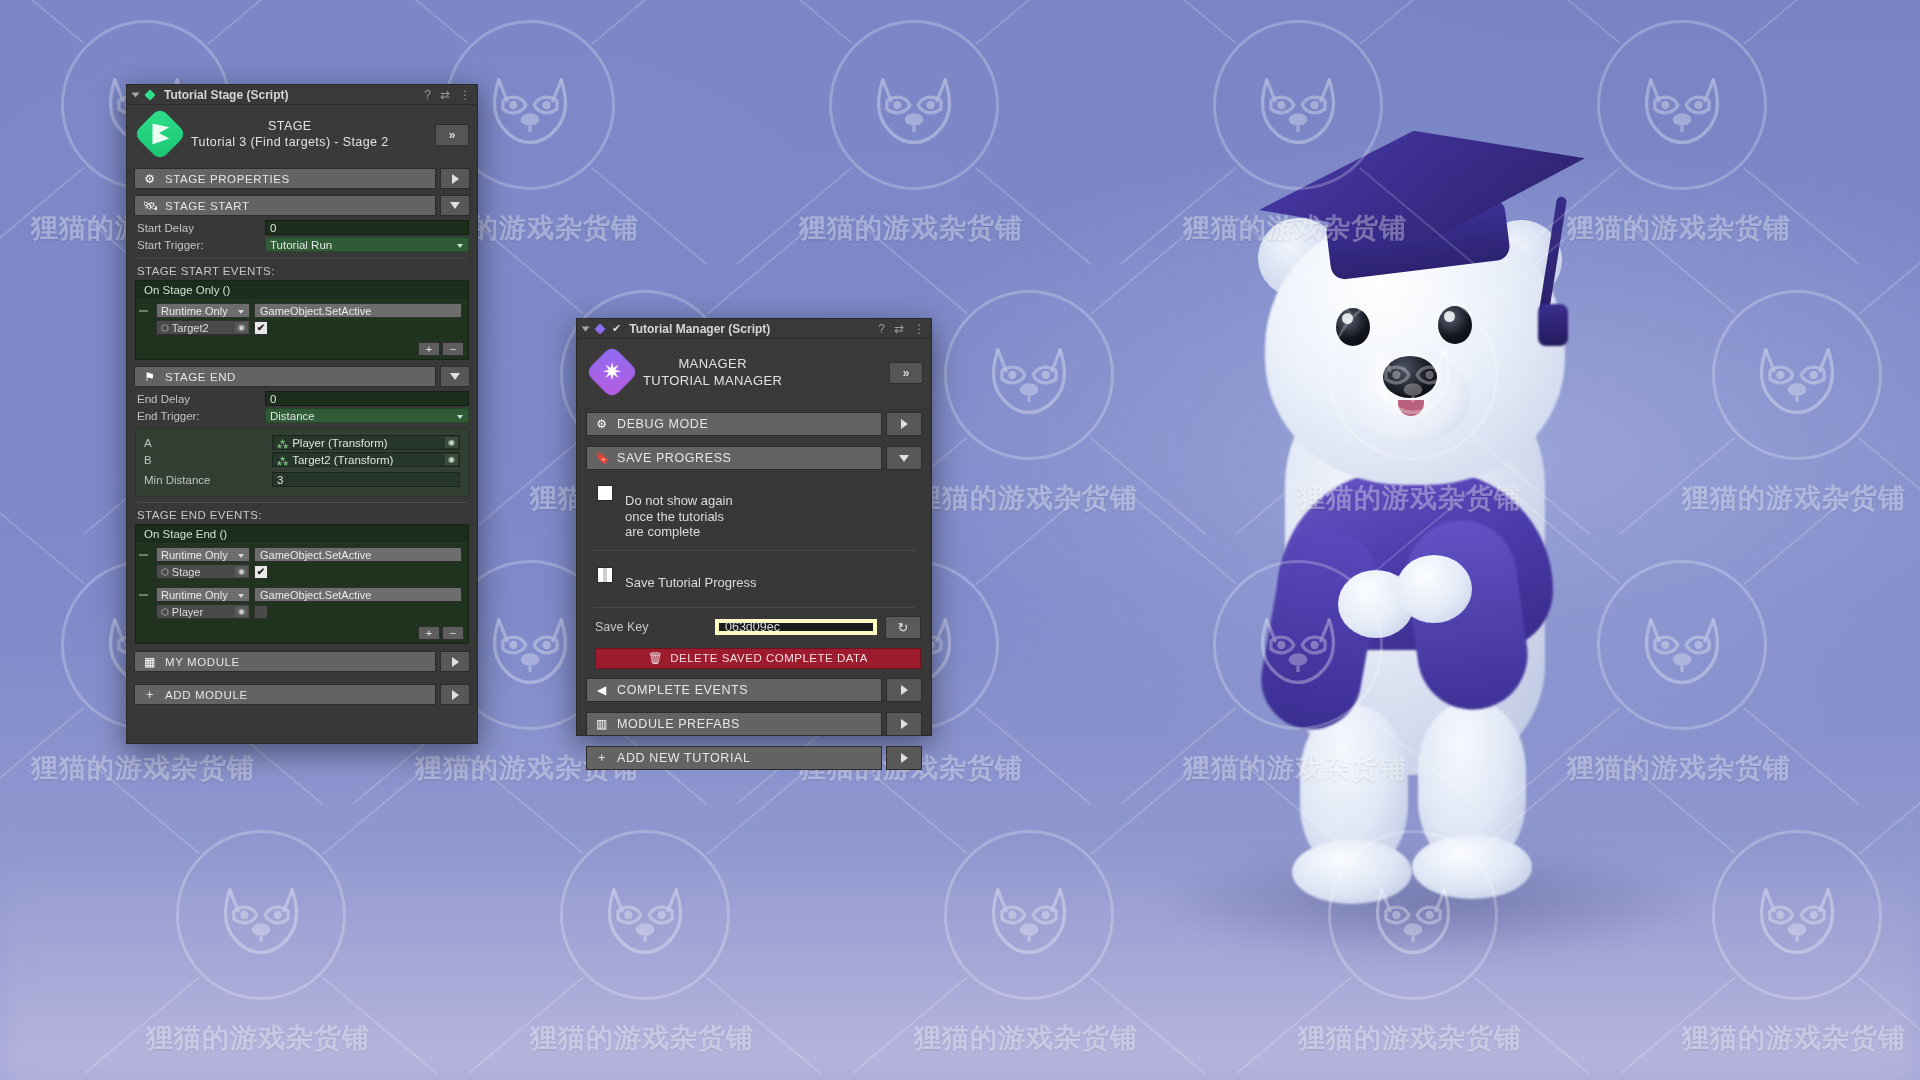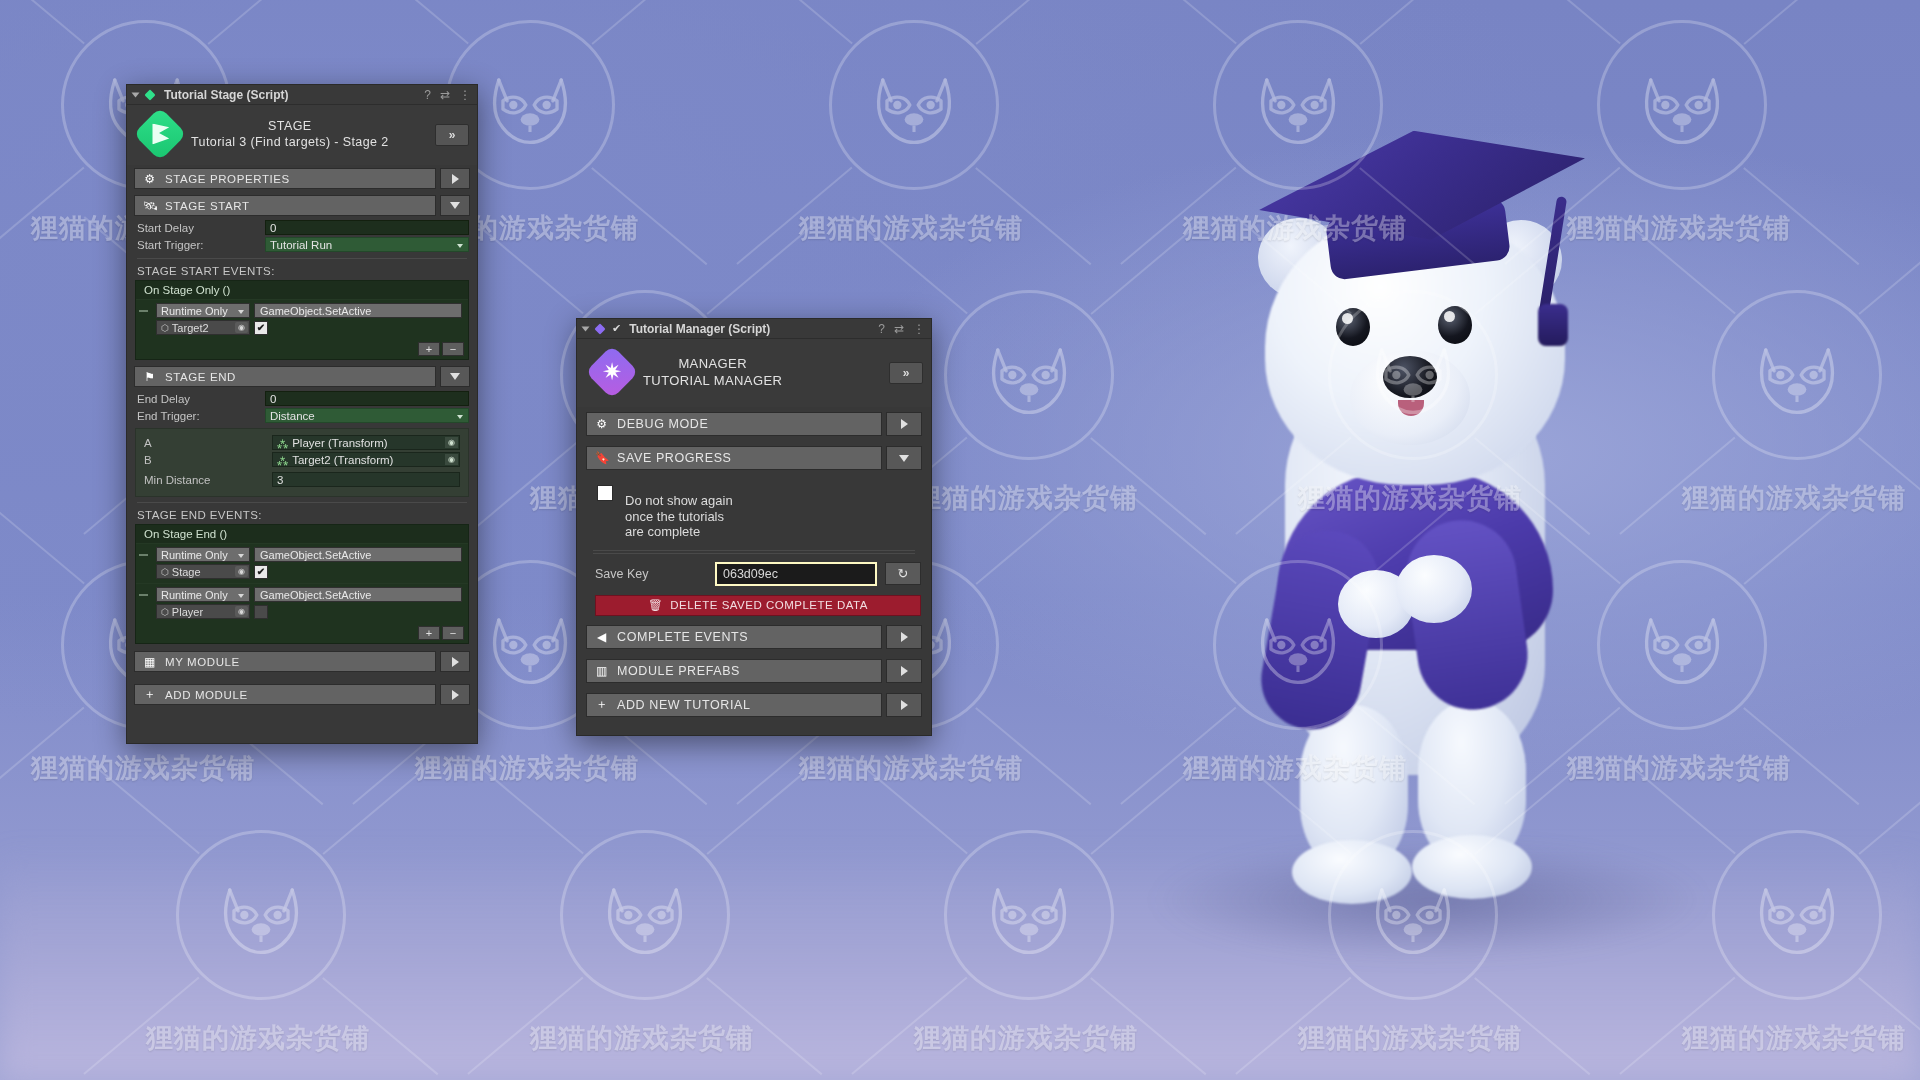--- a/index.html
+++ b/index.html
@@ -264,21 +264,21 @@
   .chk-row { display: flex; align-items: flex-start; gap: 12px; padding: 10px 14px 8px 20px; }
   .chk-box { width: 16px; height: 16px; background: #ffffff; border: 1px solid #2b2b2b; flex: 0 0 16px; }
   .chk-box.half { background: linear-gradient(90deg,#ffffff 0 38%, #cfcfcf 38% 62%, #ffffff 62% 100%); }
   .chk-text { color: #dcdcdc; font-size: 13px; line-height: 1.05; margin-top: 8px; }
   .chk-text div { padding: 1px 0; }
   .mdivider { height: 1px; background: #4a4a4a; margin: 2px 16px; }
 
   .savekey-row { display: flex; align-items: center; gap: 8px; padding: 6px 10px 6px 18px; }
   .savekey-label { color: #c6c6c6; font-size: 12.5px; width: 112px; flex: 0 0 112px; }
   .savekey-input {
-    flex: 1; height: 24px; background: #1b1b1b; border: 2px solid #fef9c3;
+    flex: 1; height: 16px; background: #1b1b1b; border: 4px solid #fef9c3;
     color: #d8d8d8; font-size: 12.5px; padding: 0 6px; display: flex; align-items: center;
   }
   .refresh-btn {
     width: 36px; height: 23px; background: #5a5a5a; border: 1px solid #2d2d2d;
     display: flex; align-items: center; justify-content: center; color: #e2e2e2; font-size: 13px;
   }
   .danger-btn {
     margin: 3px 10px 0 18px; height: 21px; background: #9c1c2e; border: 1px solid #6d1220;
     display: flex; align-items: center; justify-content: center; gap: 7px;
     color: #f2dde1; font-size: 11.5px; letter-spacing: .5px;
@@ -937,20 +937,26 @@
     <div class="chk-box"></div>
     <div class="chk-text">
       <div>Do not show again</div>
       <div>once the tutorials</div>
       <div>are complete</div>
     </div>
   </div>
 
   <div class="mdivider"></div>
 
+  <div class="chk-row" style="padding-top:14px;padding-bottom:14px;">
+    <div class="chk-box half"></div>
+    <div class="chk-text">
+      <div>Save Tutorial Progress</div>
+    </div>
+  </div>
 
   <div class="mdivider"></div>
 
   <div class="savekey-row">
     <div class="savekey-label">Save Key</div>
     <div class="savekey-input" placeholder="Save Key">063d09ec</div>
     <div class="refresh-btn">↻</div>
   </div>
 
   <div class="danger-btn">

